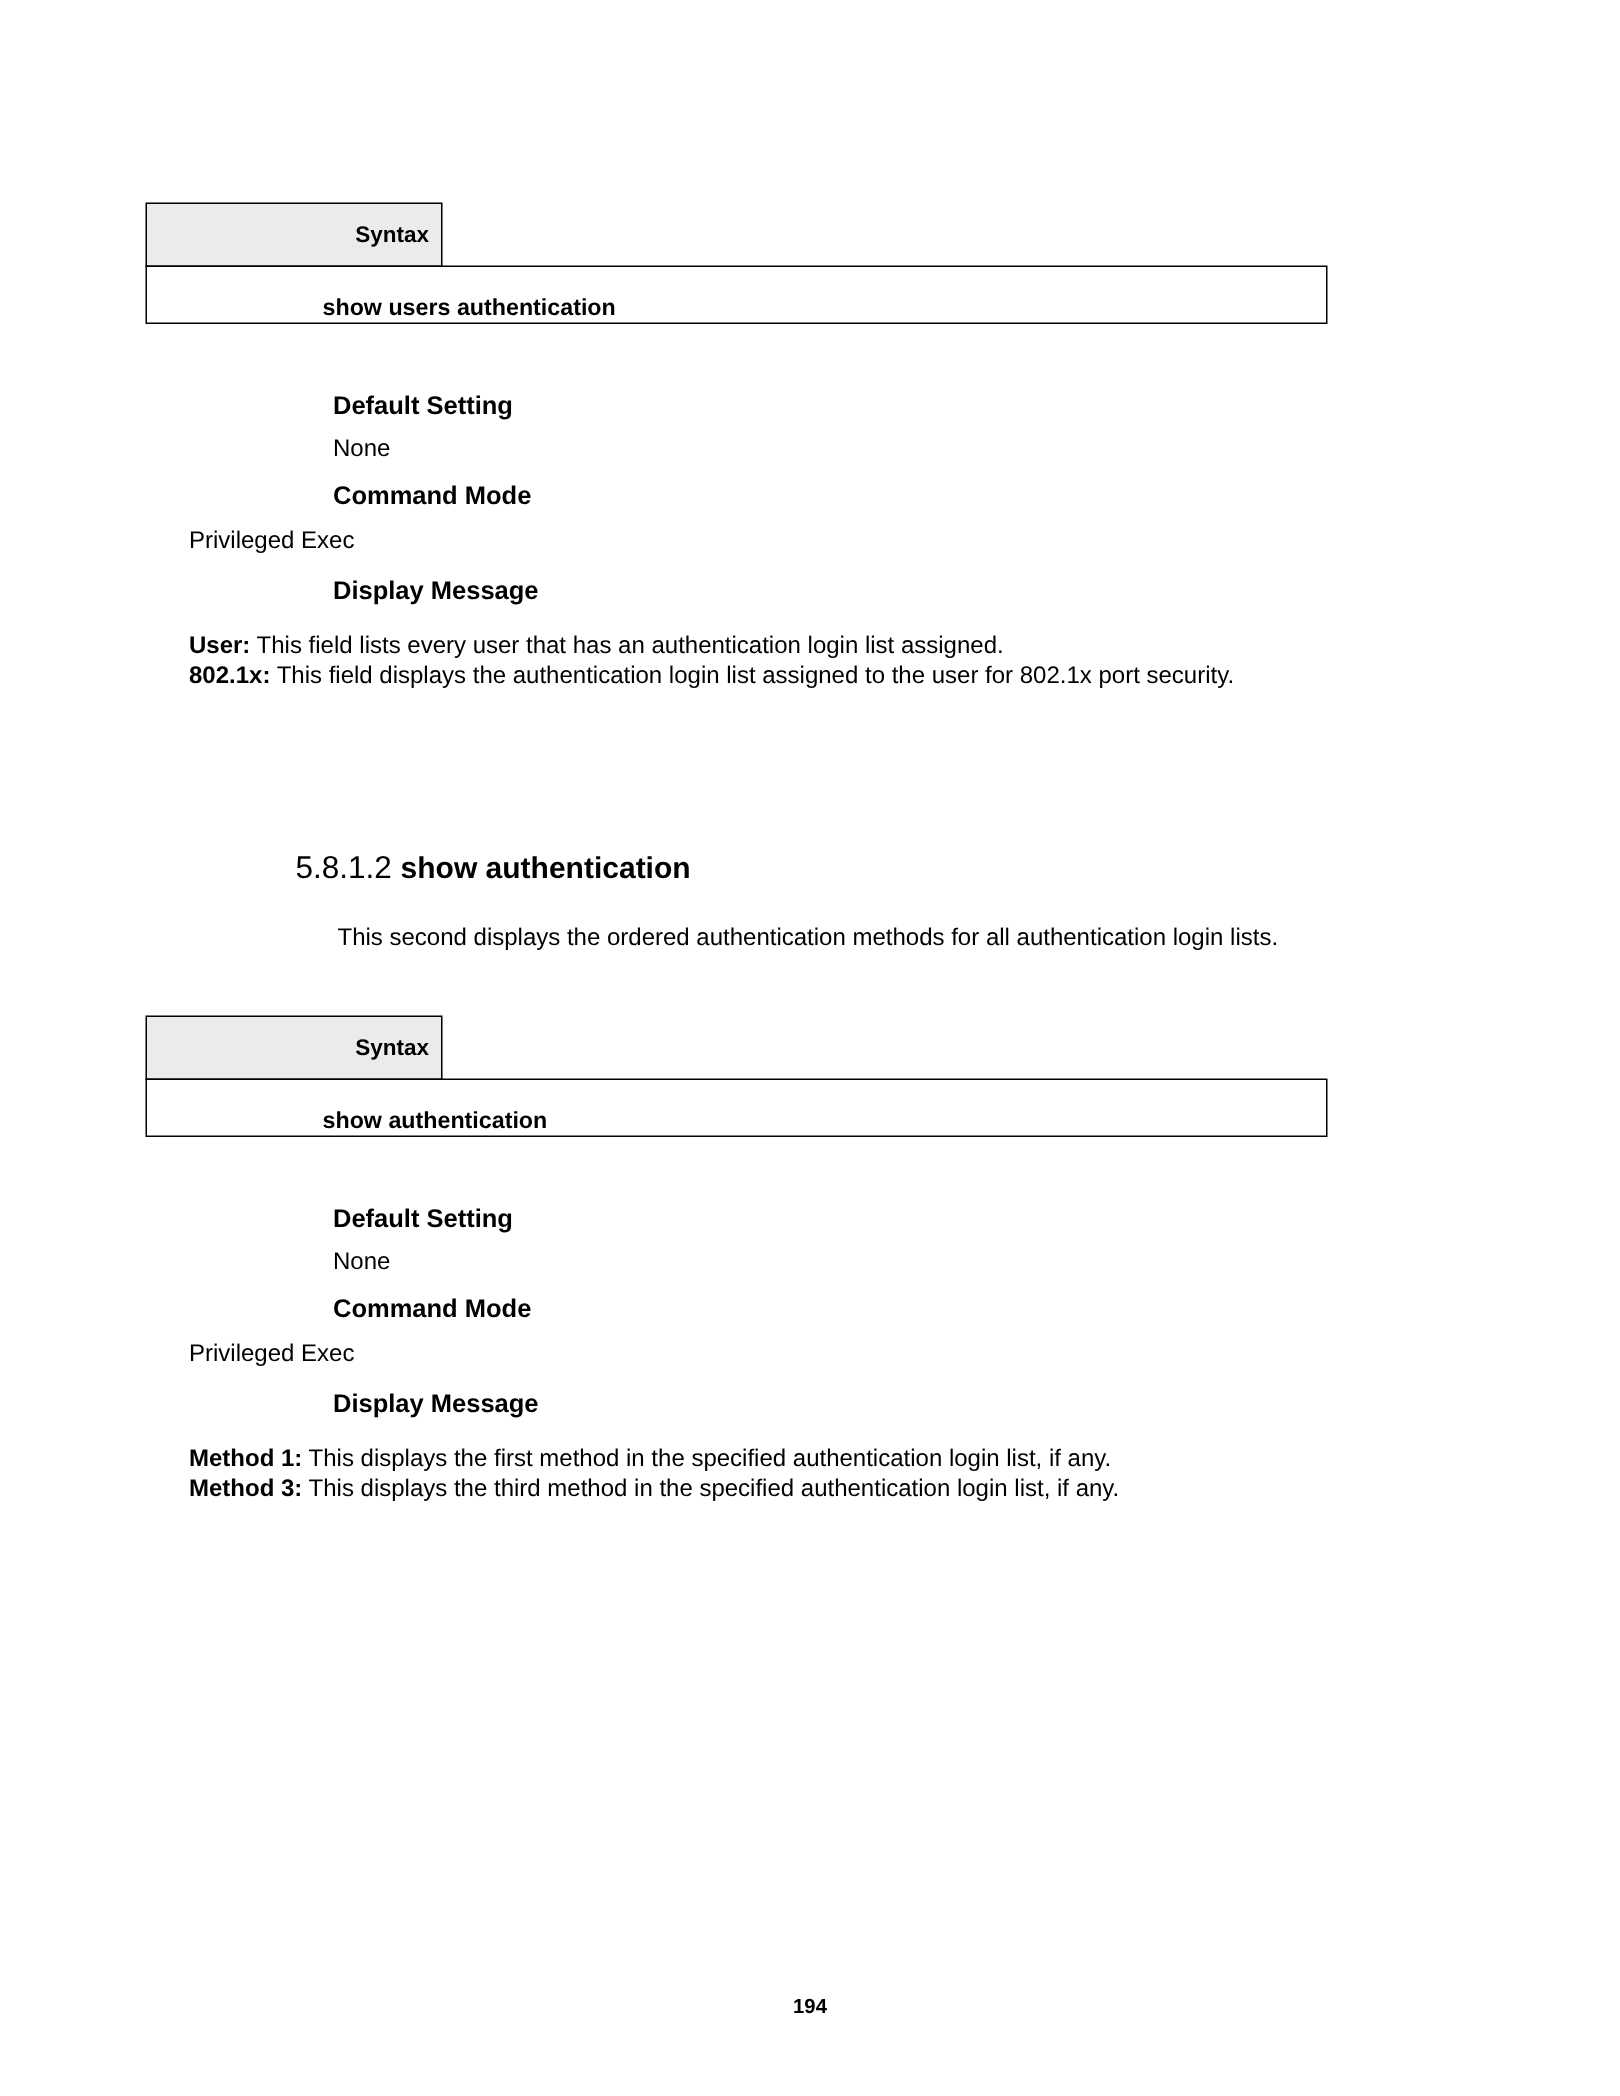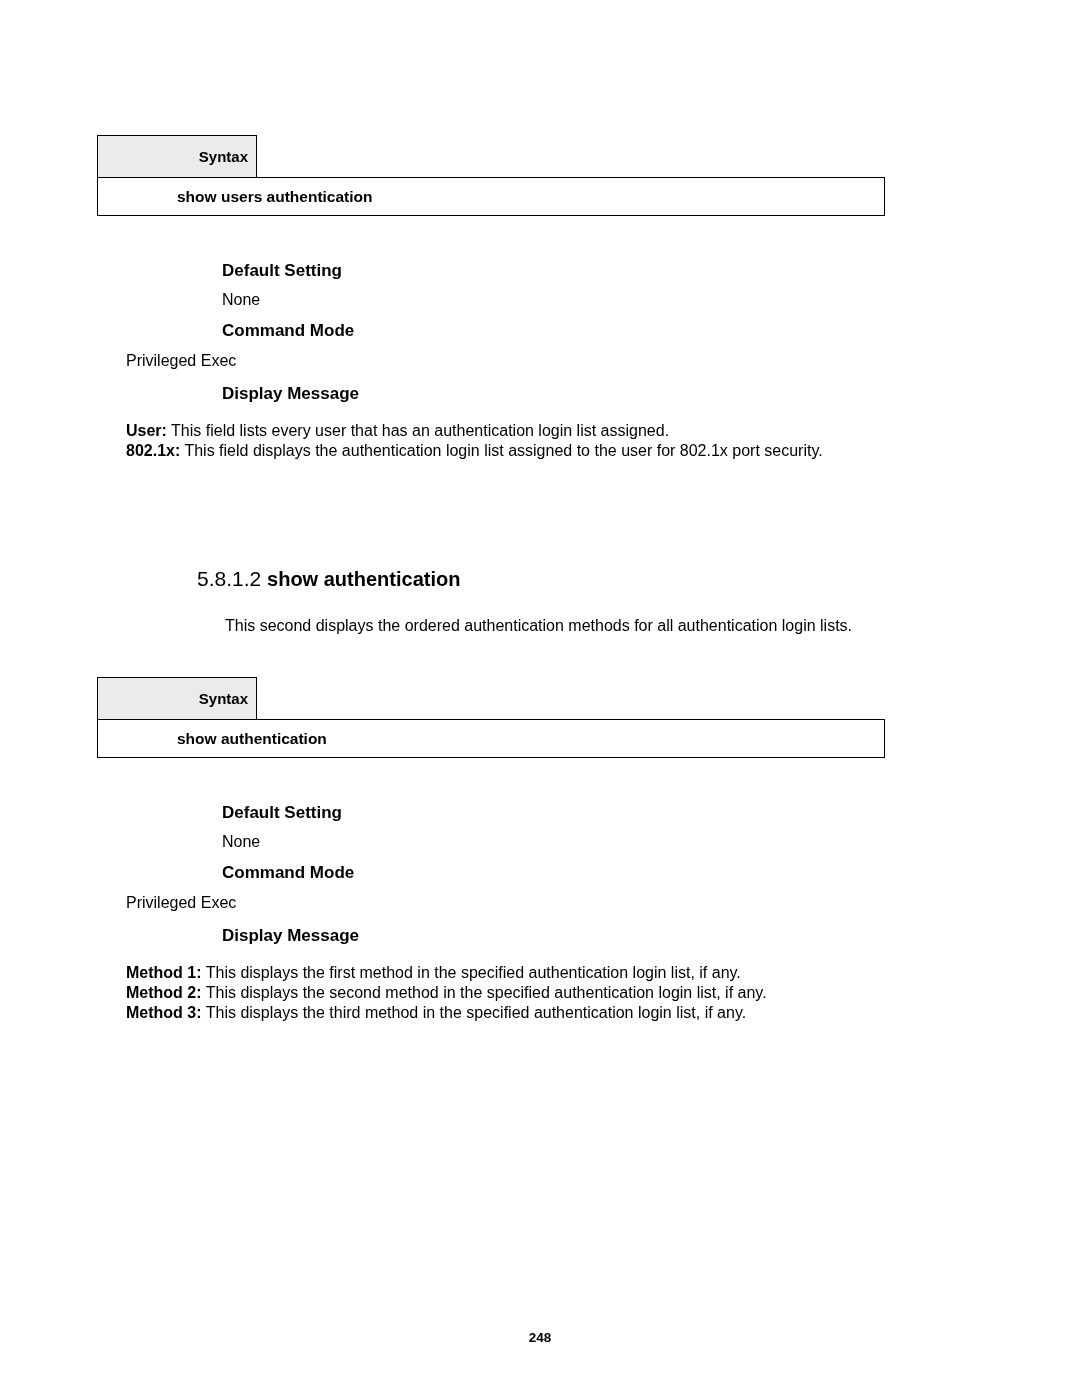--- a/index.html
+++ b/index.html
@@ -12,40 +12,40 @@
       font-size: 16px;
       color: #000;
       background: #fff;
       width: 1080px;
       height: 1397px;
       position: relative;
       padding: 135px 95px 0 95px;
     }
     .syntax-box {
       border: 1px solid #000;
-      width: 160px;
+      width: 198px;
       height: 43px;
       background: #ebebeb;
       display: flex;
       align-items: center;
       justify-content: flex-end;
       padding-right: 8px;
       margin-left: 2px;
     }
     .syntax-label {
       font-weight: bold;
       font-size: 15px;
     }
     .command-box {
       border: 1px solid #000;
       width: 788px;
       height: 39px;
       display: flex;
-      align-items: center;
-      padding-left: 79px;
+      align-items: flex-end;
+      padding-left: 117px;
       margin-top: -1px;
       margin-left: 2px;
     }
     .command-text {
       font-weight: bold;
       font-size: 15.5px;
     }
     .indented-section {
       margin-left: 127px;
       margin-top: 45px;
@@ -157,20 +157,17 @@
 <div class="body-text">Privileged Exec</div>
 
 <div class="indented-section" style="margin-top:13px;">
   <div class="section-heading">Display Message</div>
 </div>
 <div class="msg-list">
   <div class="msg-item">
     <span class="msg-label">Method 1:</span><span> This displays the first method in the specified authentication login list, if any.</span>
   </div>
   <div class="msg-item">
-    <span class="msg-label">Method 2:</span><span> This displays the second method in the specified authentication login list, if any.</span>
-  </div>
-  <div class="msg-item">
     <span class="msg-label">Method 3:</span><span> This displays the third method in the specified authentication login list, if any.</span>
   </div>
 </div>
 
-<div class="page-number">248</div>
+<div class="page-number">194</div>
 
 </body></html>

